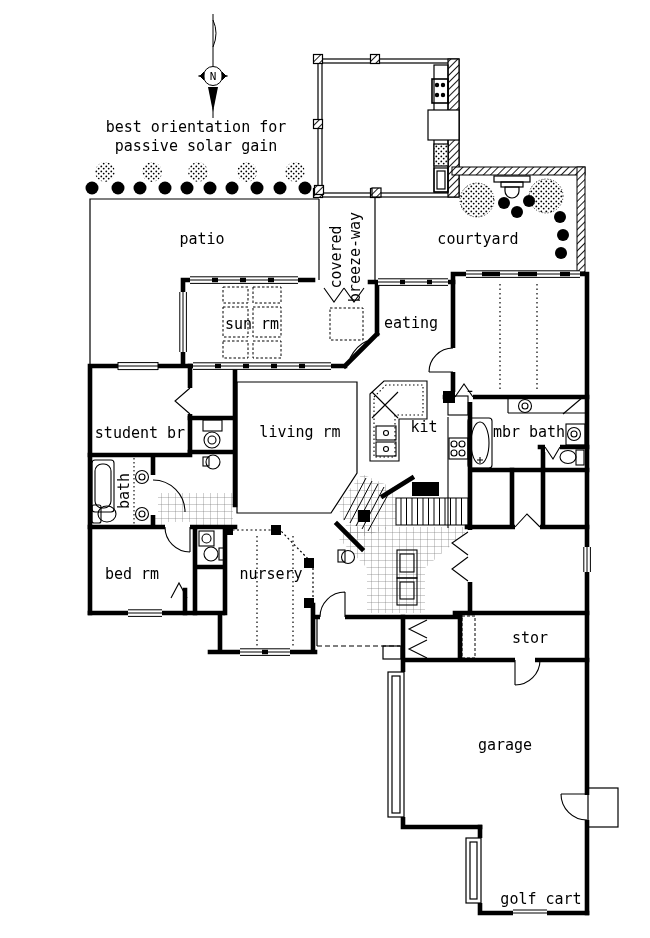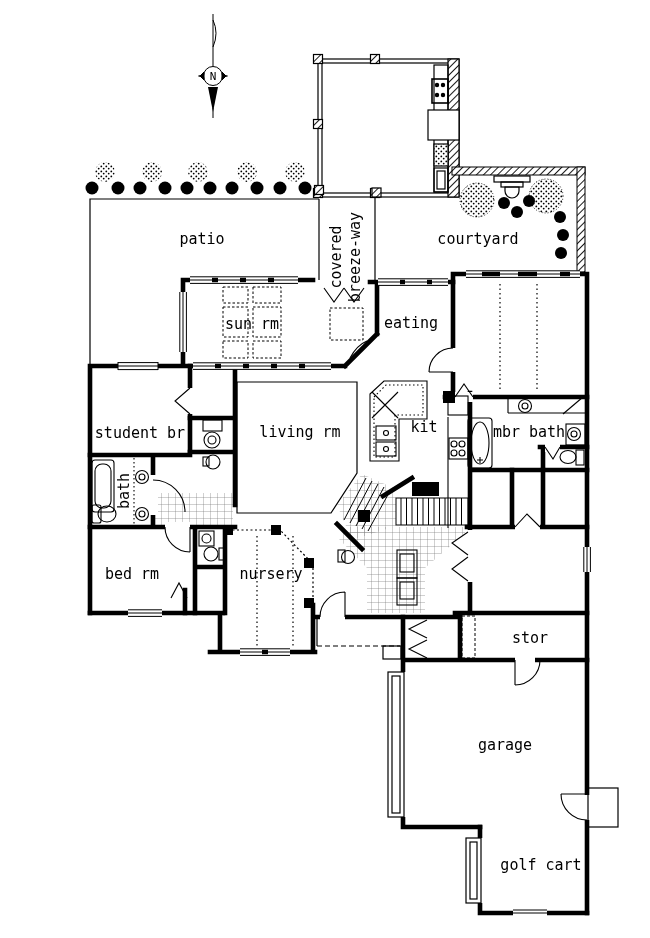--- a/index.html
+++ b/index.html
@@ -315,29 +315,31 @@
     <rect x="588" y="788" width="30" height="39"></rect>
   </g>
 
   <g stroke="#000" stroke-width="1.2" fill="none">
     <line x1="317" y1="646" x2="400" y2="646" stroke-dasharray="5,3"></line>
     <line x1="317" y1="617" x2="317" y2="646"></line>
     <rect x="383" y="646" width="18" height="13"></rect>
   </g>
 </svg>
 
+  <div class="lbl note" style="left:196px;top:137px">best orientation for
+passive solar gain</div>
   <div class="lbl" style="left:202px;top:240px">patio</div>
   <div class="lbl" style="left:478px;top:240px">courtyard</div>
   <div class="lbl v" style="left:346px;top:257px">covered
 breeze-way</div>
   <div class="lbl" style="left:252px;top:325px">sun rm</div>
   <div class="lbl" style="left:411px;top:324px">eating</div>
   <div class="lbl" style="left:140px;top:434px">student br</div>
   <div class="lbl" style="left:300px;top:433px">living rm</div>
   <div class="lbl" style="left:424px;top:428px">kit</div>
   <div class="lbl" style="left:529px;top:433px">mbr bath</div>
   <div class="lbl v" style="left:125px;top:491px">bath</div>
   <div class="lbl" style="left:132px;top:575px">bed rm</div>
   <div class="lbl" style="left:271px;top:575px">nursery</div>
   <div class="lbl" style="left:530px;top:639px">stor</div>
   <div class="lbl" style="left:505px;top:746px">garage</div>
-  <div class="lbl" style="left:541px;top:866px">golf cart</div>
+  <div class="lbl" style="left:541px;top:900px">golf cart</div>
 </div>
 
 </body></html>

